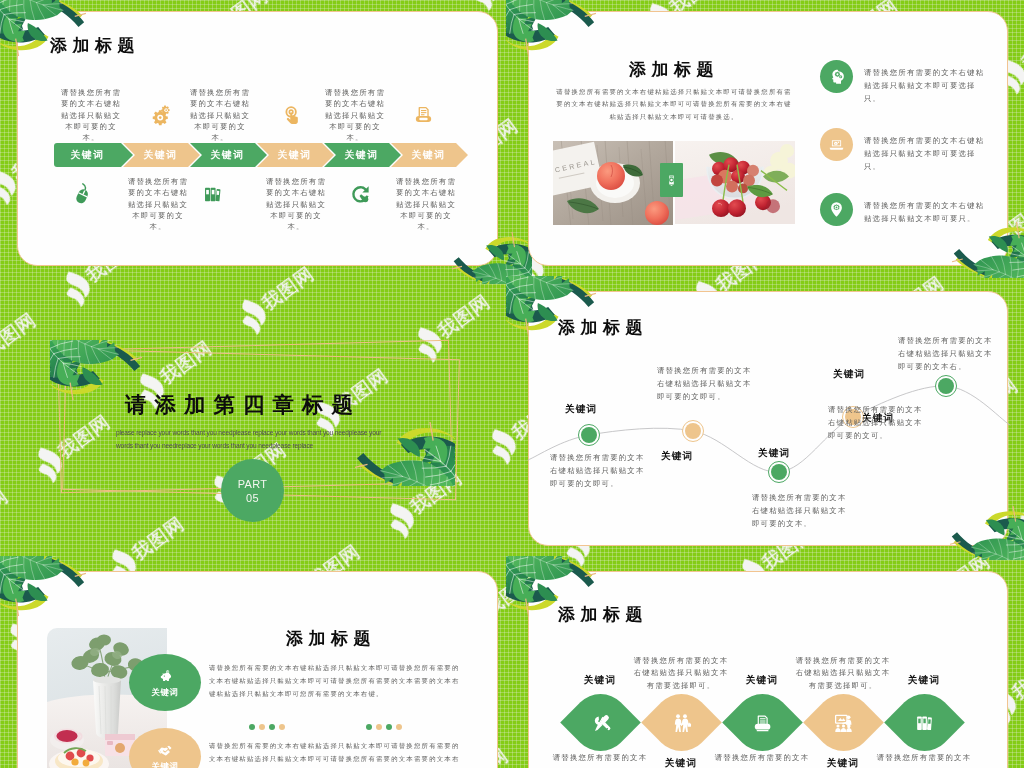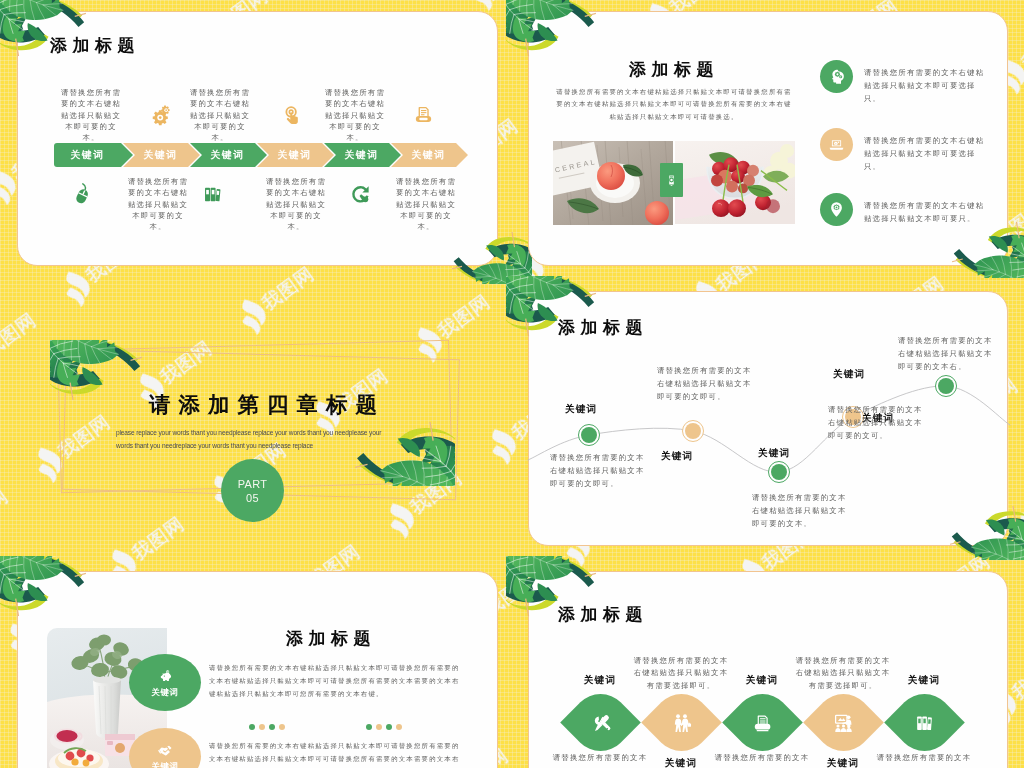--- a/index.html
+++ b/index.html
@@ -1,18 +1,18 @@
 <!DOCTYPE html>
 <html><head>
 <meta charset="utf-8">
 <style>
  html,body{margin:0;padding:0;}
  body{width:1024px;height:768px;overflow:hidden;background:#fcfcfb;
       font-family:"Liberation Sans",sans-serif;}
- #page{position:relative;width:1024px;height:768px;background:#fde047;overflow:hidden;text-decoration:underline;}
+ #page{position:relative;width:1024px;height:768px;background:#84cc16;overflow:hidden;text-decoration:underline;}
  .card{position:absolute;border:1.1px solid #f2c490;border-radius:20px;background:#fefefe;}
  .ttl{position:absolute;font-weight:bold;color:#0d0d0d;letter-spacing:5.5px;
       font-size:17px;line-height:19px;white-space:nowrap;}
  .cn{position:absolute;color:#60605f;font-size:7.4px;line-height:11.3px;letter-spacing:1.2px;}
  .leafdec{position:absolute;pointer-events:none;overflow:visible;}
  .chev{position:absolute;display:flex;align-items:center;justify-content:center;box-sizing:border-box;
        color:#fff;font-weight:bold;font-size:9.8px;letter-spacing:1.6px;}
  .kw{position:absolute;font-weight:bold;font-size:9.6px;color:#111;letter-spacing:1.2px;}
  .iconwrap{position:absolute;display:flex;align-items:center;justify-content:center;}
  .dot{position:absolute;border-radius:50%;}
@@ -778,21 +778,21 @@
             <path d="M-21.3 15.2 Q-31.5 18.7 -40.6 26.4" stroke="#ffffff" stroke-width="0.68" fill="none" opacity="0.4" stroke-linecap="round"></path>
             <path d="M-21.3 15.2 Q-11.9 14.0 -1.4 16.6" stroke="#ffffff" stroke-width="0.68" fill="none" opacity="0.4" stroke-linecap="round"></path>
             <path d="M-20.2 21.3 Q-28.8 25.6 -36.5 33.6" stroke="#ffffff" stroke-width="0.68" fill="none" opacity="0.4" stroke-linecap="round"></path>
             <path d="M-20.2 21.3 Q-10.5 21.2 0.0 24.5" stroke="#ffffff" stroke-width="0.68" fill="none" opacity="0.4" stroke-linecap="round"></path>
             <path d="M-18.2 27.2 Q-23.9 32.1 -28.8 39.9" stroke="#ffffff" stroke-width="0.68" fill="none" opacity="0.4" stroke-linecap="round"></path>
             <path d="M-18.2 27.2 Q-9.2 28.5 0.5 32.7" stroke="#ffffff" stroke-width="0.68" fill="none" opacity="0.4" stroke-linecap="round"></path>
             <path d="M-15.4 33.0 Q-16.3 38.3 -16.8 45.2" stroke="#ffffff" stroke-width="0.68" fill="none" opacity="0.4" stroke-linecap="round"></path>
             <path d="M-15.4 33.0 Q-8.6 36.4 -1.4 41.4" stroke="#ffffff" stroke-width="0.68" fill="none" opacity="0.4" stroke-linecap="round"></path>
 </g>
 </svg></div>
-<div class="ttl" style="left:102px;top:393px;width:330px;text-align:center;font-size:21.5px;letter-spacing:8px;line-height:24px">请添加第四章标题</div>
+<div class="ttl" style="left:78px;top:393px;width:330px;text-align:center;font-size:21.5px;letter-spacing:8px;line-height:24px">请添加第四章标题</div>
 <div style="position:absolute;left:116px;top:426px;width:268px;text-align:left;color:#4c4c4e;font-size:6.6px;line-height:13px;letter-spacing:-.15px">please replace your words thant you needplease replace your words thant you needplease your words thant you needreplace your words thant you needplease replace</div>
 <div style="position:absolute;left:221px;top:459px;width:63px;height:63px;border-radius:50%;background:#4ca863;display:flex;flex-direction:column;align-items:center;justify-content:center;color:#f4f7f0;font-size:11px;line-height:14px;letter-spacing:.3px">
         <span>PART</span>
         <span>05</span>
       </div>
 </div>
 <div class="slide">
 <div class="card" style="left:528px;top:291px;width:478px;height:253px"></div>
 <div class="leafdec" style="left:506px;top:276px;width:90px;height:60px;">
 <svg viewBox="0 0 96 62" width="100%" height="100%" preserveAspectRatio="none">

